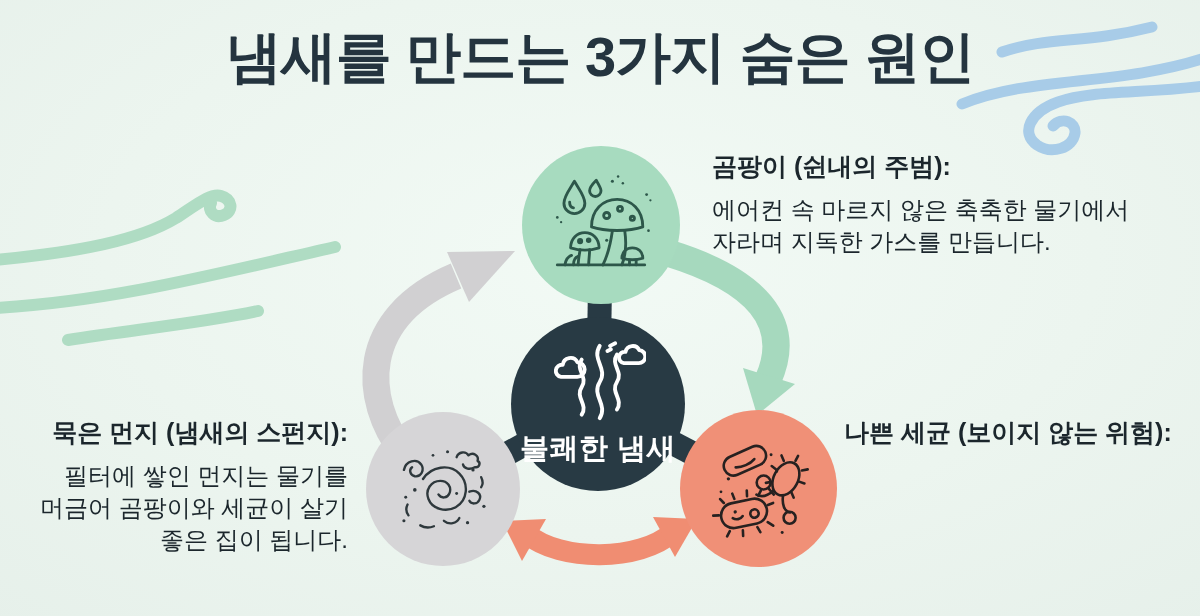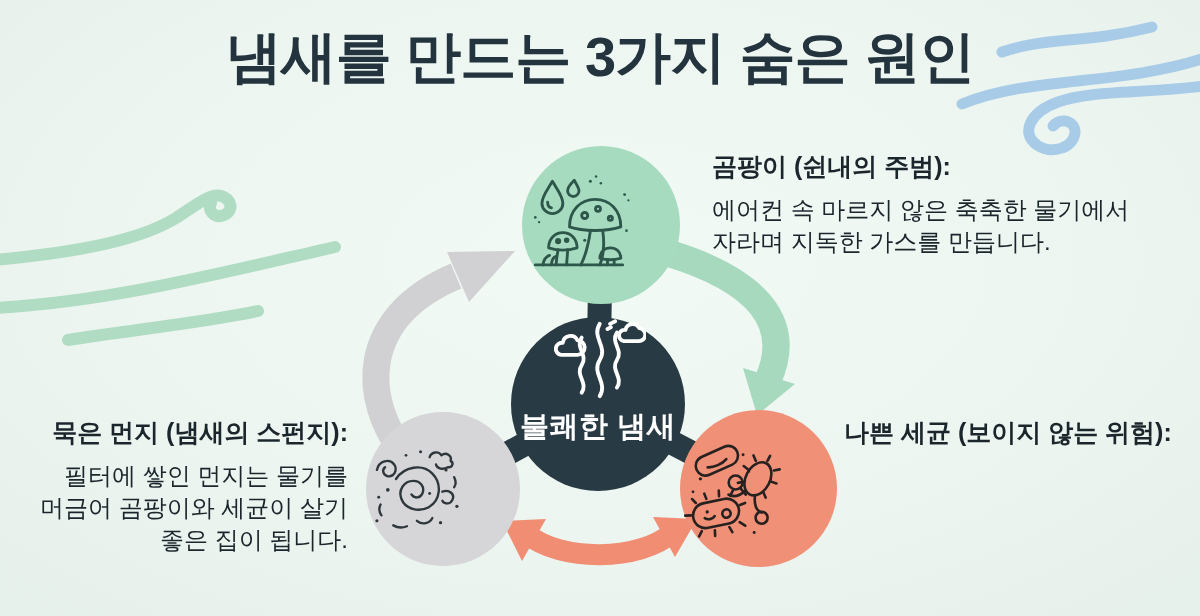--- a/index.html
+++ b/index.html
@@ -10,21 +10,21 @@
   }
   *{margin:0;padding:0;box-sizing:border-box;}
   html,body{width:1200px;height:616px;overflow:hidden;}
   body{font-family:"Liberation Sans","DejaVu Sans",sans-serif;background:var(--bg);}
   .stage{position:relative;width:1200px;height:616px;
          background:radial-gradient(ellipse 900px 500px at 50% 42%, #F2FAF5 0%, #ECF5EF 55%, #E6F0EA 100%);}
   .decor{position:absolute;z-index:1;pointer-events:none;}
   .arrows{position:absolute;left:0;top:0;z-index:2;pointer-events:none;}
   .title{position:absolute;top:20px;left:0;width:100%;text-align:center;z-index:4;
          font-size:56px;font-weight:800;color:var(--title);letter-spacing:-1px;}
-  .circle{position:absolute;border-radius:50%;z-index:3;display:flex;align-items:center;}
+  .circle{position:absolute;border-radius:50%;z-index:3;display:flex;align-items:center;justify-content:center;}
   .c-green{left:522px;top:146px;width:158px;height:158px;background:var(--green);}
   .c-dark{left:511px;top:317px;width:174px;height:174px;background:var(--dark);flex-direction:column;}
   .c-gray{left:366px;top:412px;width:154px;height:154px;background:var(--gray);}
   .c-coral{left:680px;top:410px;width:157px;height:157px;background:var(--coral);}
   .hub-label{color:#FFFFFF;font-size:29px;font-weight:700;letter-spacing:0.5px;margin-top:4px;white-space:nowrap;}
   .tb{position:absolute;z-index:4;color:var(--ink);}
   .tb-h{font-size:25px;font-weight:800;margin-bottom:11px;}
   .tb-b{font-size:24px;line-height:1.34;white-space:pre-line;}
   .tb-mold{left:712px;top:150px;width:440px;text-align:left;}
   .tb-dust{right:852px;top:416px;width:340px;text-align:right;}

